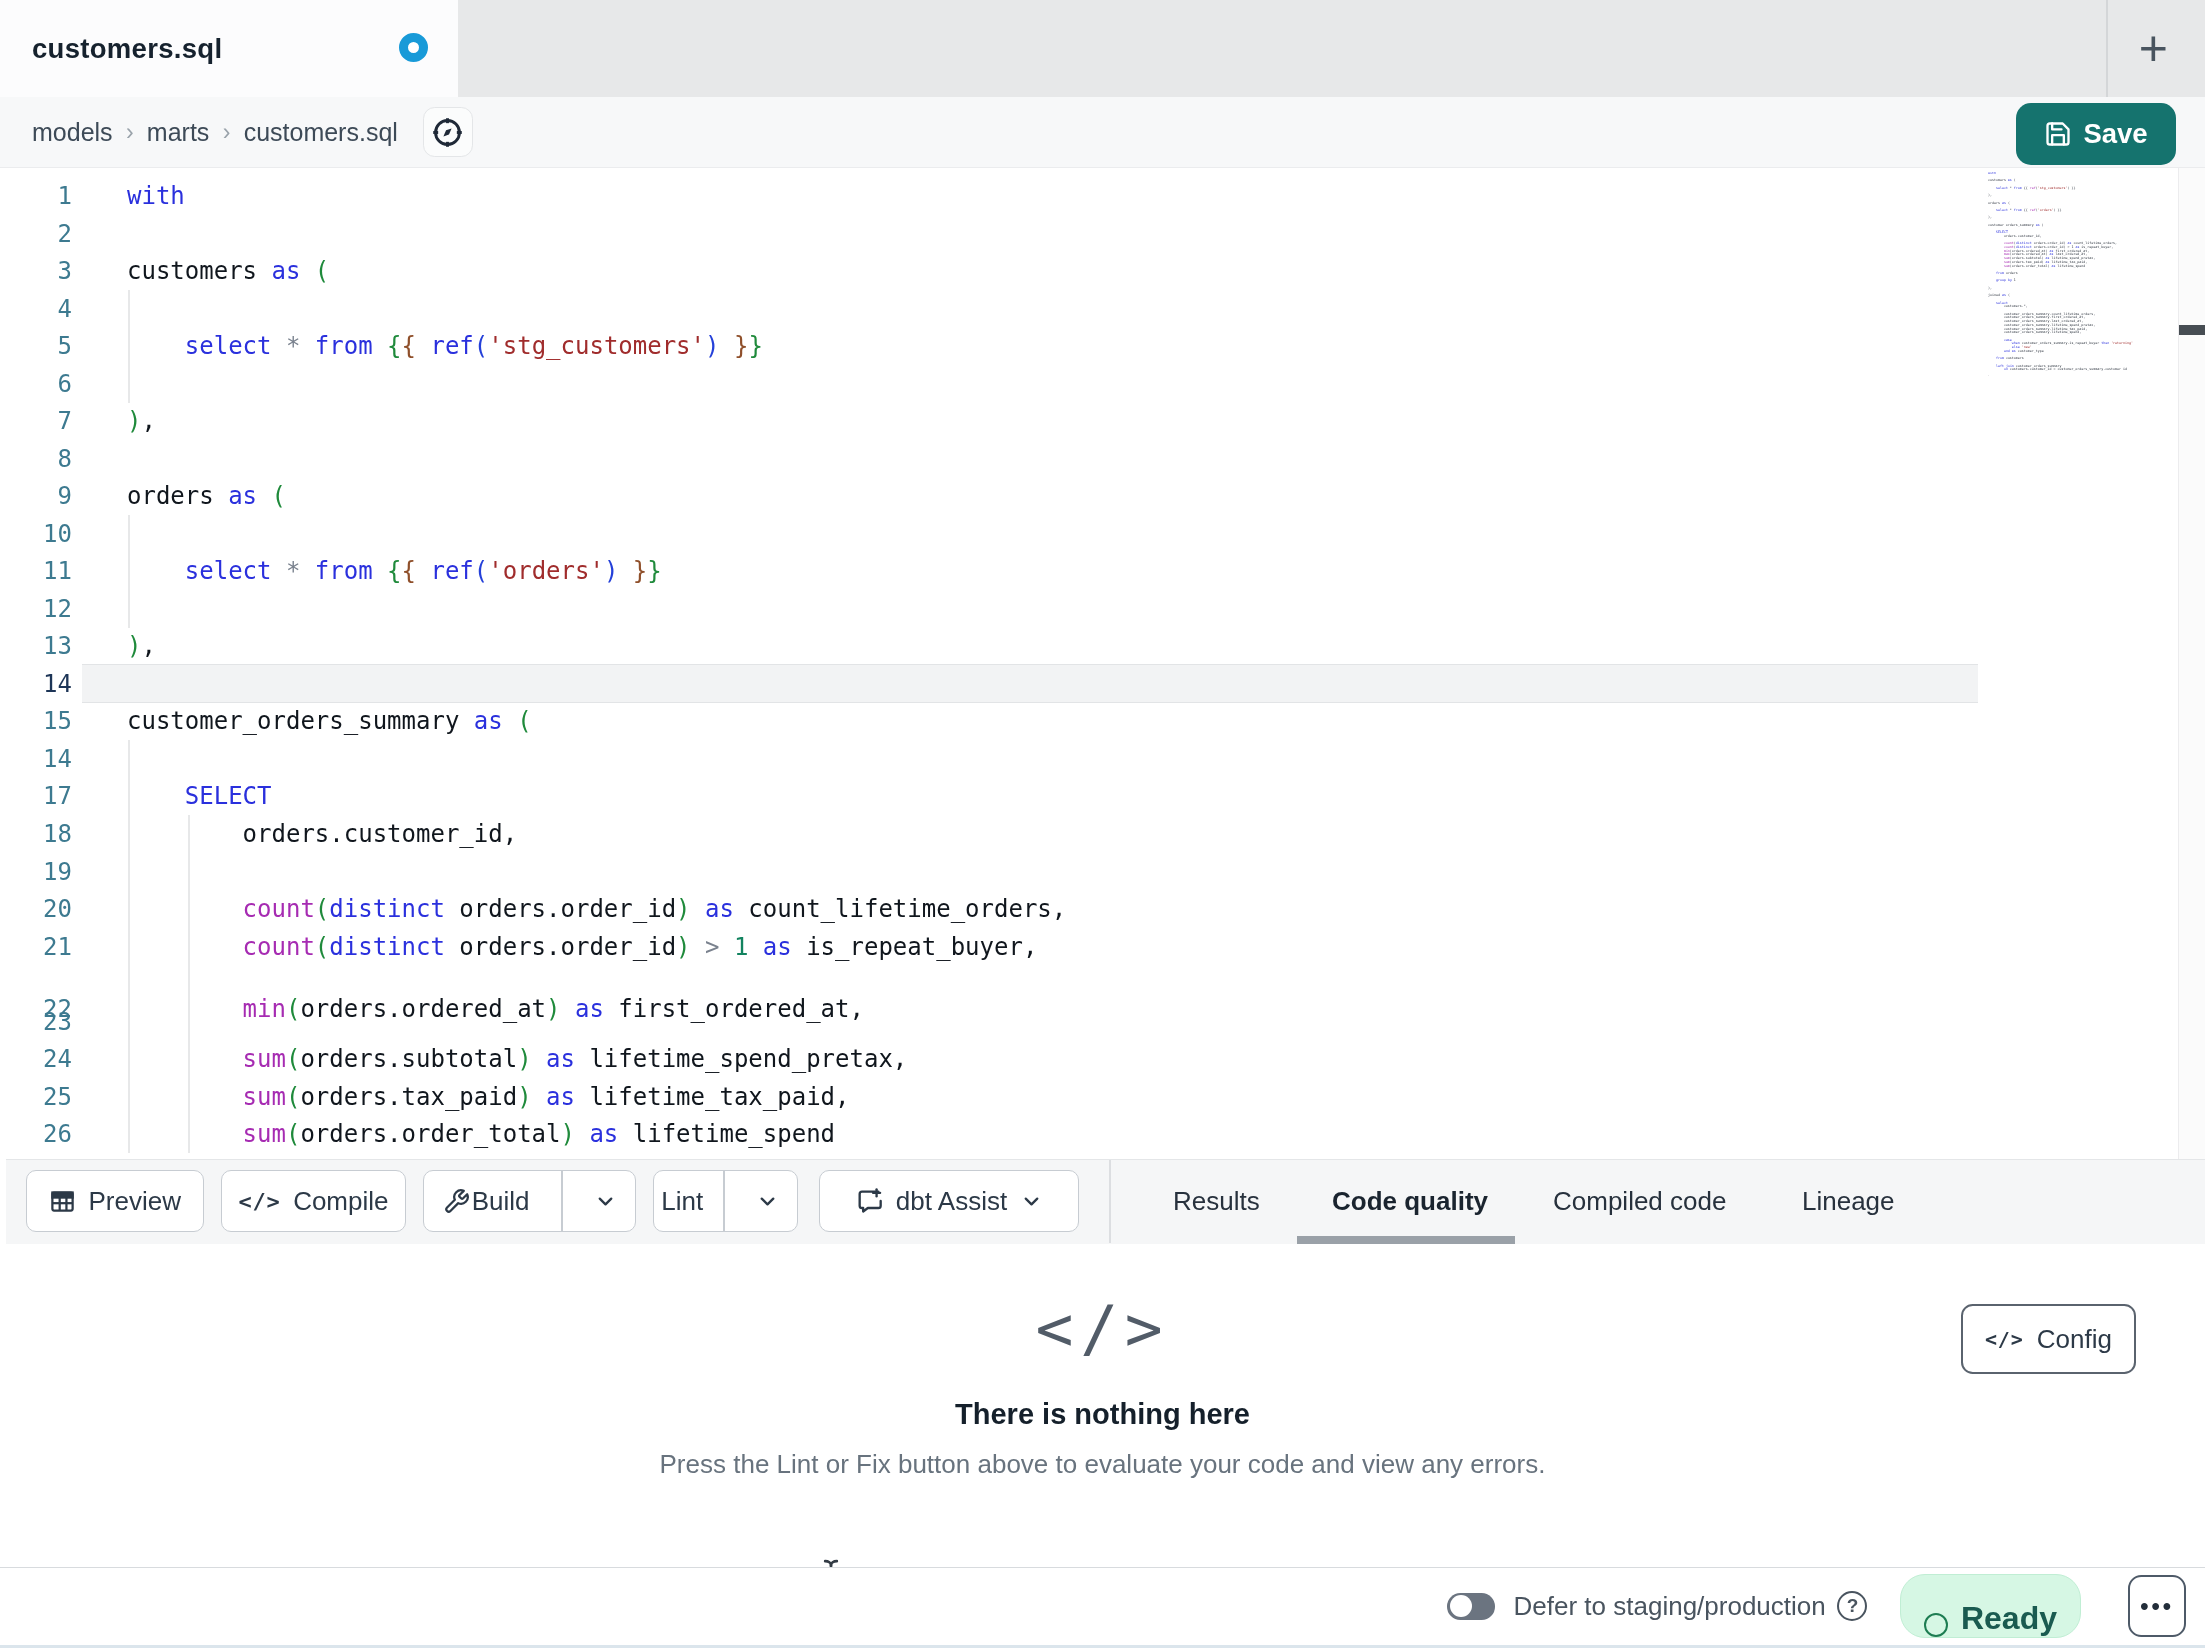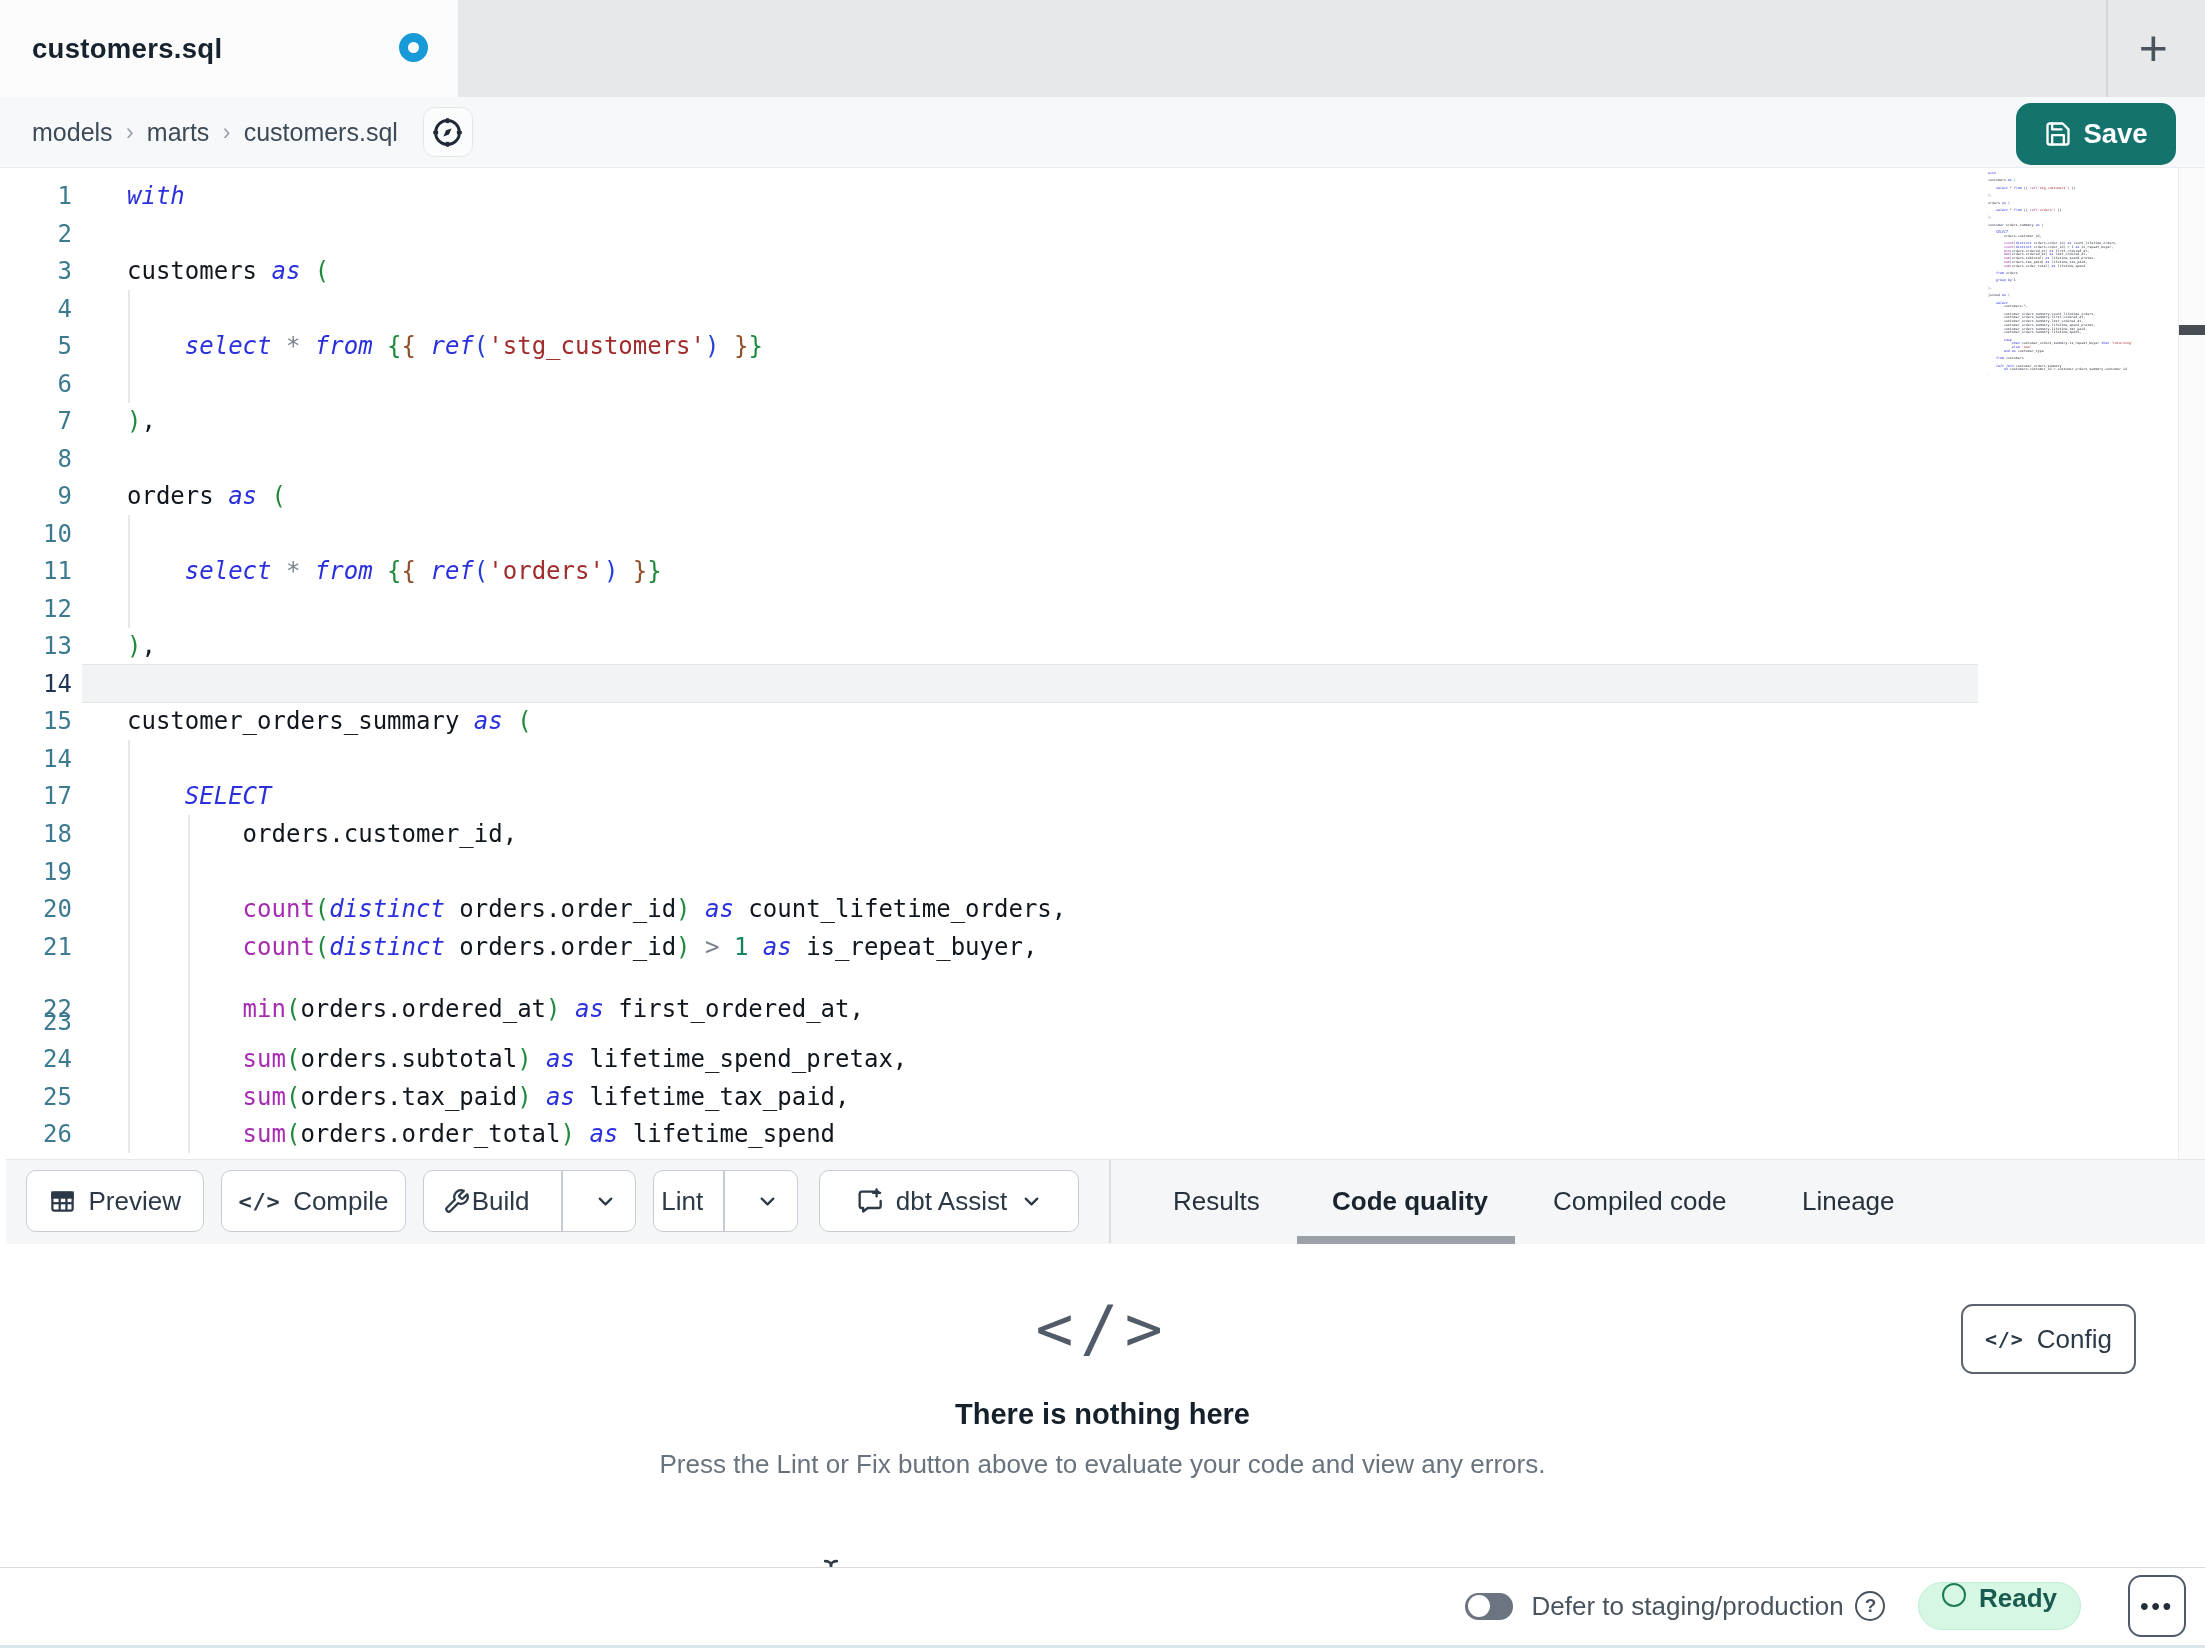--- a/index.html
+++ b/index.html
@@ -30,21 +30,21 @@
   
   .editor{position:absolute;top:168px;left:0;width:2178px;height:991px;background:#fff;overflow:hidden;
     font-family:"DejaVu Sans Mono",monospace;font-size:24px;}
   .code-line{position:absolute;left:0;width:100%;height:38px;line-height:38px;white-space:pre;}
   .ln{position:absolute;left:0;width:72px;text-align:right;color:var(--tk-line_num);}
   .ln-active{color:var(--tk-line_num_active);}
   .ct{position:absolute;left:127px;}
   .active-line-band{position:absolute;left:82px;top:496px;width:1896px;height:39px;background:#f2f3f4;
     border-top:1.7px solid #e2e4e6;border-bottom:1.7px solid #e2e4e6;box-sizing:border-box;}
   .indent-guide{position:absolute;width:1.7px;background:#e7e8e9;}
-  .tk-kw{color:var(--tk-kw);font-style:italic;} .tk-fn{color:var(--tk-fn);} .tk-str{color:var(--tk-str);}
+  .tk-kw{color:var(--tk-kw);} .tk-fn{color:var(--tk-fn);} .tk-str{color:var(--tk-str);}
   .tk-b1{color:var(--tk-b1);} .tk-b2{color:var(--tk-b2);} .tk-b3{color:var(--tk-b3);}
   .tk-num{color:var(--tk-num);} .tk-op{color:var(--tk-op);} .tk-pl{color:var(--tk-pl);}
   
   .minimap{position:absolute;left:1988px;top:172px;width:188px;height:204px;overflow:hidden;
     font-family:"DejaVu Sans Mono",monospace;font-size:3.3px;line-height:3.7px;white-space:pre;color:#2f3640;}
   .scroll-lane{position:absolute;left:2178px;top:168px;width:27.5px;height:991px;background:#fbfbfb;
     border-left:1.7px solid #ececee;box-sizing:border-box;}
   .scroll-marker{position:absolute;left:0;top:157px;width:100%;height:10px;background:#474d53;}
   
   .toolbar{position:absolute;top:1159px;left:6px;width:2205px;height:85px;background:#f5f6f7;
@@ -71,23 +71,23 @@
   .empty-sub{margin-top:18.3px;font-size:26px;color:#68737e;}
   
   .statusbar{position:absolute;top:1567px;left:0;width:2205px;height:81px;background:#fff;
     border-top:1.7px solid #d8dbde;border-bottom:3.3px solid #dbe5ec;box-sizing:border-box;}
   .status-right{position:absolute;right:19px;top:0;height:76px;display:flex;align-items:center;}
   .toggle{width:48px;height:27px;border-radius:13.3px;background:#6b7480;position:relative;cursor:pointer;}
   .toggle-knob{position:absolute;left:2.5px;top:2.5px;width:22px;height:22px;border-radius:50%;background:#fff;}
   .defer-label{margin-left:18.3px;font-size:26px;color:#49545f;}
   .help-circ{margin-left:11.7px;width:30px;height:30px;border-radius:50%;border:2.5px solid #49545f;box-sizing:border-box;
     display:flex;align-items:center;justify-content:center;font-size:19px;color:#49545f;font-weight:bold;cursor:pointer;}
-  .ready-pill{margin-left:33px;height:48px;padding:0 23px;border-radius:25px;background:var(--ready-bg);
-    border:1.7px solid #c0eed4;box-sizing:border-box;display:flex;align-items:flex-start;gap:12.5px;
-    font-size:26px;font-weight:600;color:var(--ready-text);}
+  .ready-pill{margin-left:33px;height:64px;padding:0 23px;border-radius:25px;background:var(--ready-bg);
+    border:1.7px solid #c0eed4;box-sizing:border-box;display:flex;align-items:flex-end;gap:12.5px;
+    font-size:32px;font-weight:600;color:var(--ready-text);}
   .ready-ring{width:24px;height:24px;border-radius:50%;border:2.9px solid var(--ready-ring);box-sizing:border-box;}
   .dots-btn{margin-left:47px;width:58px;height:62px;border:2.5px solid #4e5a68;border-radius:13.3px;background:#fff;
     box-sizing:border-box;display:flex;align-items:center;justify-content:center;font-size:25px;
     letter-spacing:2.5px;color:#232e3a;cursor:pointer;}
   .cursor-ibeam{position:absolute;left:820px;top:1557px;}
   svg{display:block;}
 </style>
 </head>
 <body>
 

